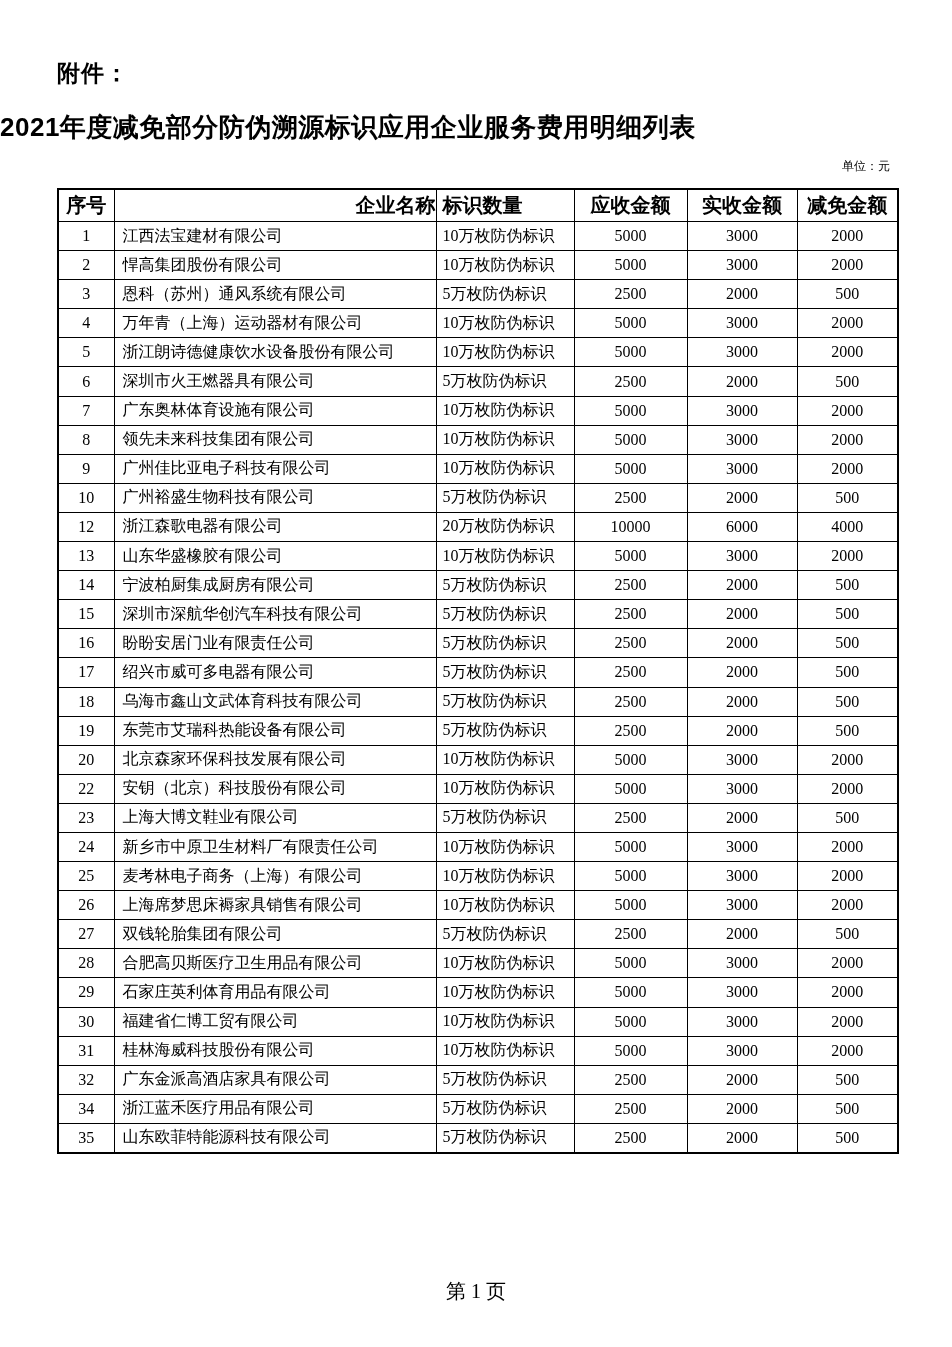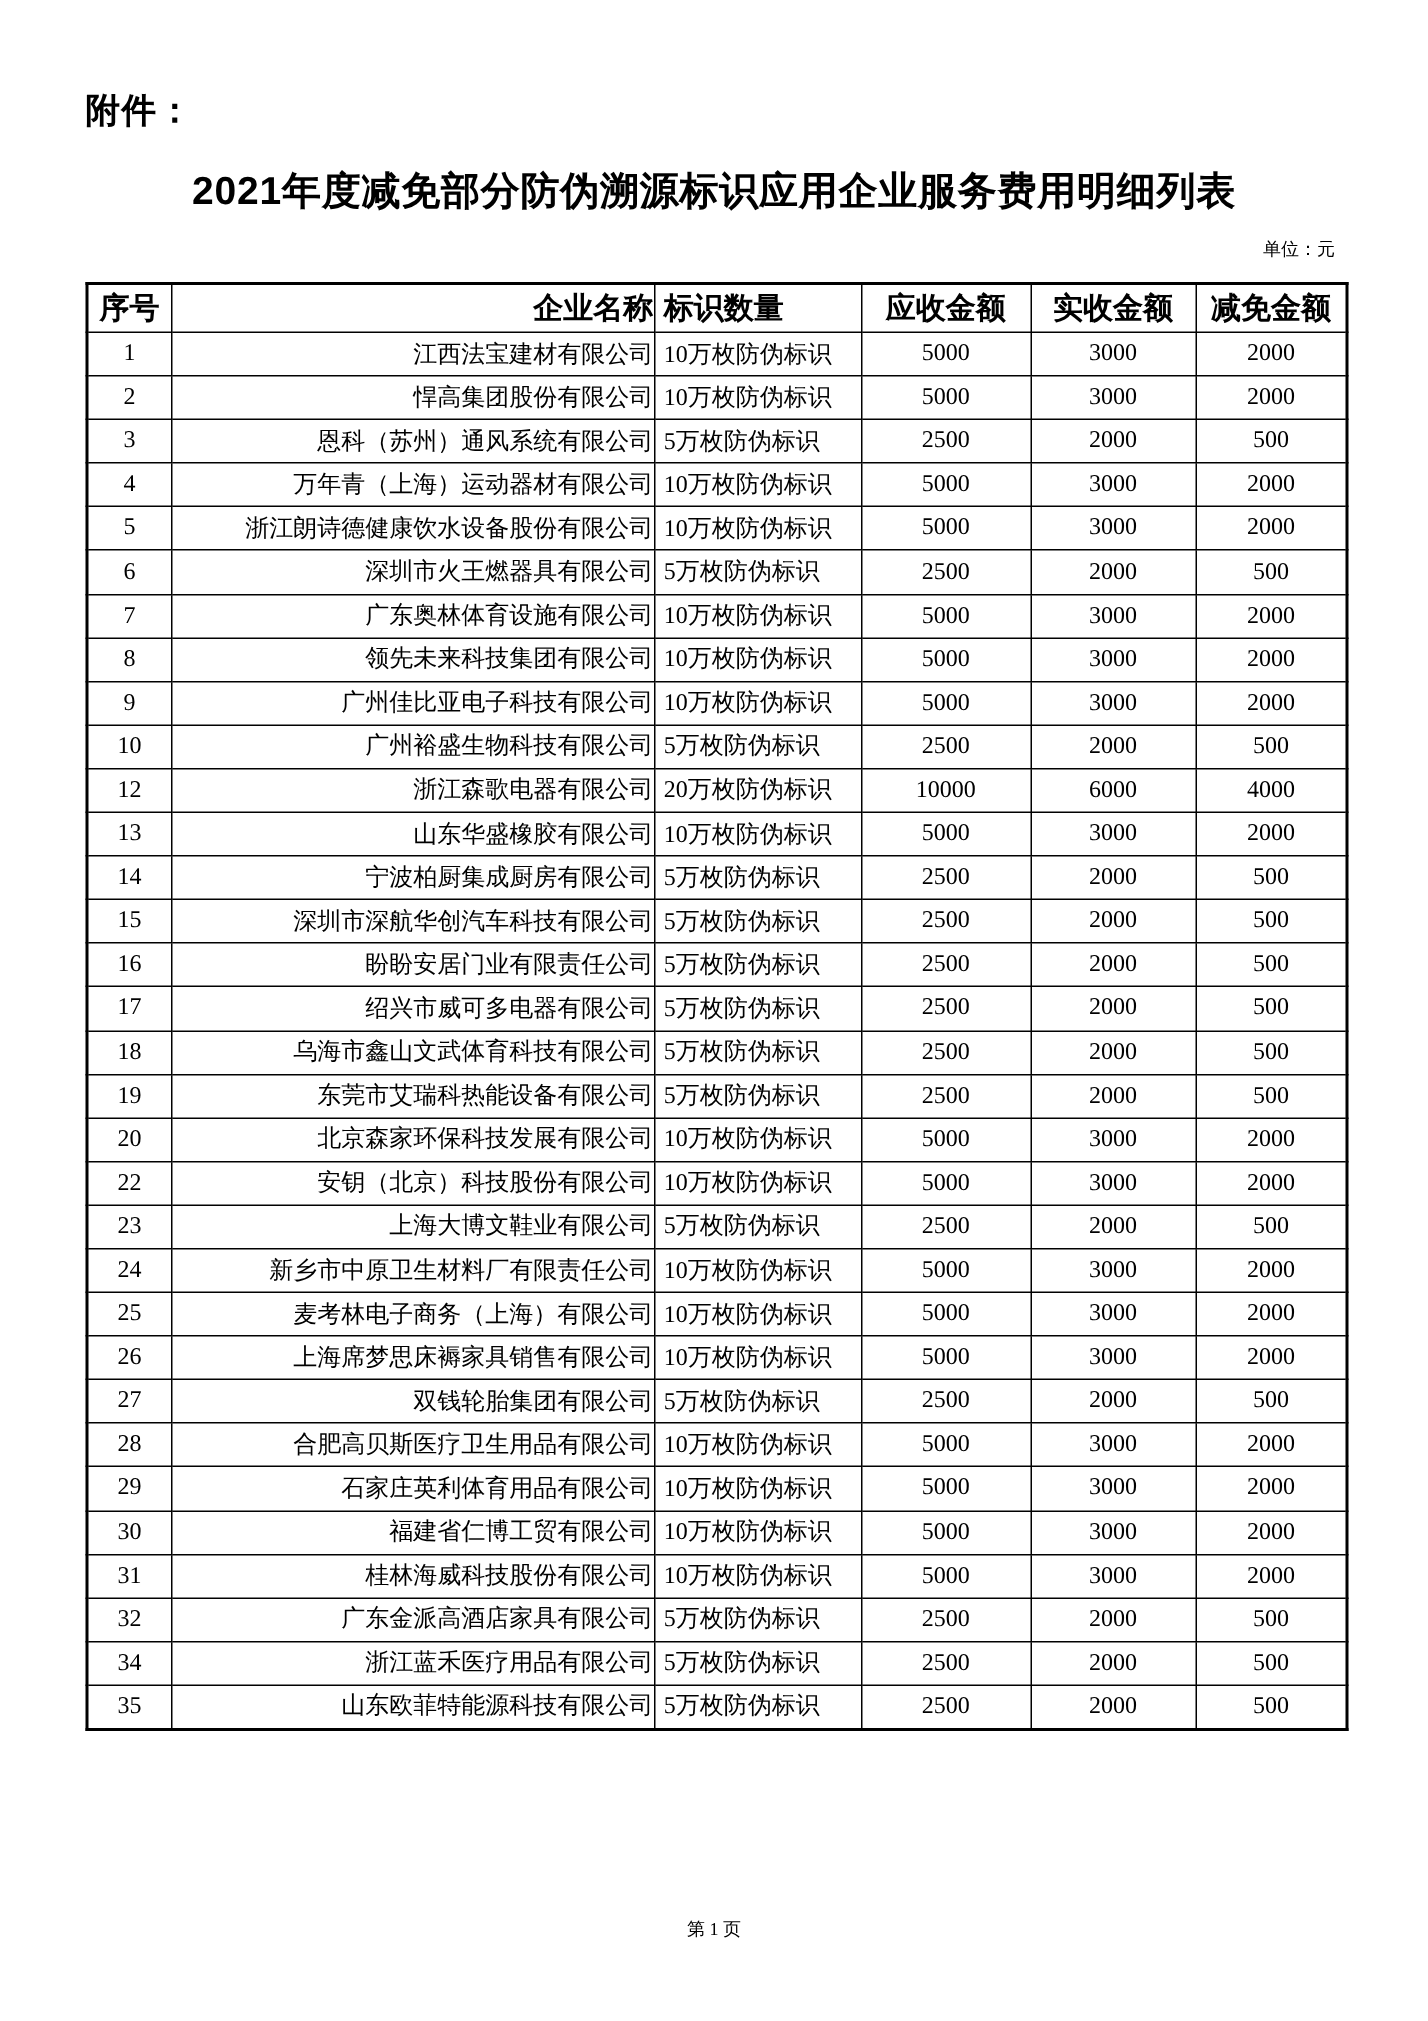--- a/index.html
+++ b/index.html
@@ -29,21 +29,21 @@
     font-family: "Liberation Sans", "DejaVu Sans", sans-serif;
     font-weight: bold;
     font-size: 23px;
     letter-spacing: 1px;
   }
   .doc-title {
     position: absolute;
     left: 0;
     top: 110px;
     width: 952px;
-    text-align: center;
+    text-align: left;
     font-family: "Liberation Sans", "DejaVu Sans", sans-serif;
     font-weight: bold;
     font-size: 26px;
     letter-spacing: 0.5px;
   }
   .unit-label {
     position: absolute;
     top: 158px;
     right: 62px;
     font-family: "Liberation Sans", "DejaVu Sans", sans-serif;
@@ -82,30 +82,30 @@
   }
   
   col.c0 { width: 56px;  }
   col.c1 { width: 322px; }
   col.c2 { width: 138px; }
   col.c3 { width: 113px; }
   col.c4 { width: 110px; }
   col.c5 { width: 101px; }
   
   table.fee-table th.c1 { text-align: right; }
-  table.fee-table td.c1 { text-align: right; padding-left: 8px; }
+  table.fee-table td.c1 { text-align: left; padding-left: 8px; }
   table.fee-table th.c2,
   table.fee-table td.c2 { text-align: left; padding-left: 6px; }
   .page-footer {
     position: absolute;
     left: 0;
     top: 1278px;
     width: 952px;
     text-align: center;
-    font-size: 12px;
+    font-size: 20px;
     font-family: "Liberation Serif", "DejaVu Serif", serif;
   }
 </style>
 </head>
 <body>
 
 <div class="page">
 
   <div class="attachment-label">附件：</div>
 

